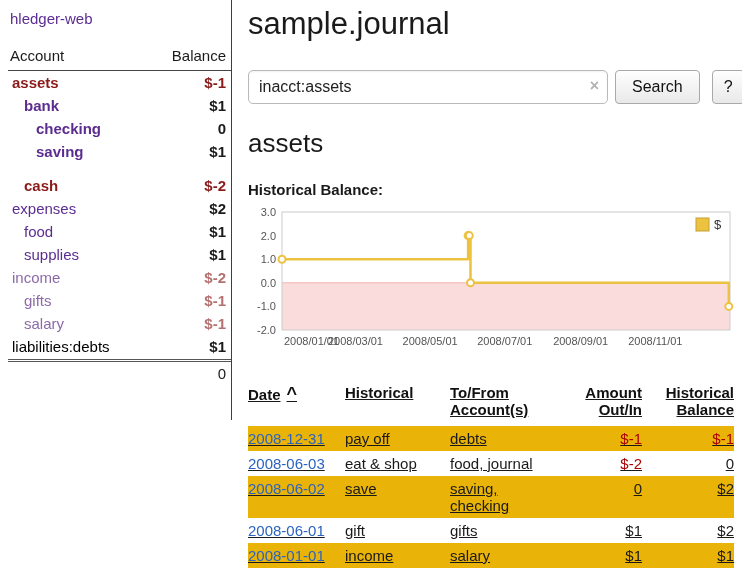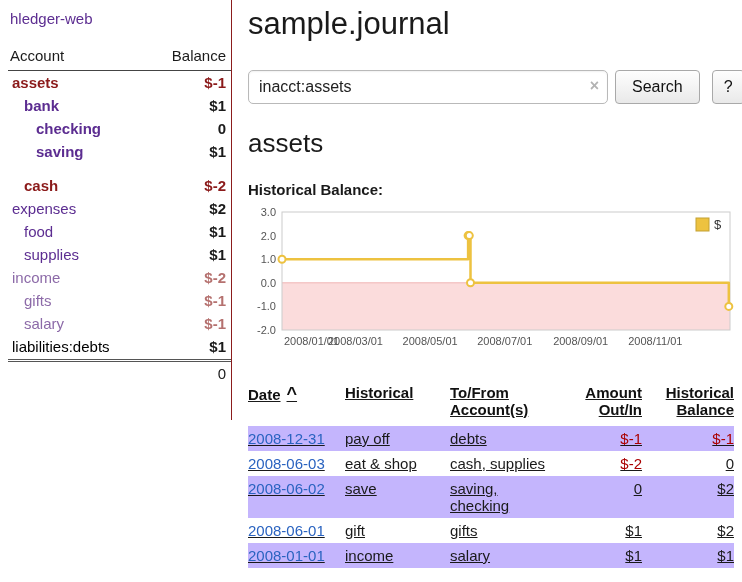--- a/index.html
+++ b/index.html
@@ -75,21 +75,21 @@
 
   
   .register { border-collapse: collapse; width: 486px; margin-top: 30px; table-layout: fixed; text-decoration: underline; }
   .register th {
     font-weight: bold; vertical-align: top;
     padding: 2px 0 8px; color: #111;
   }
   .register td { padding: 4px 0; vertical-align: top; }
   .register th.l, .register td.l { text-align: left; padding-right: 10px; }
   .register th.r, .register td.r { text-align: right; }
-  .register tr.shaded { background: #c4b5fd; }
+  .register tr.shaded { background: #eab308; }
   .register a { color: #2a63c0; text-decoration: none; cursor: pointer; }
   .neg { color: #aa0000; }
   .sort { font-size: 18px; margin-left: 6px; font-weight: bold; }
   .c-date { width: 97px; } .c-desc { width: 105px; } .c-acct { width: 128px; }
   .c-amt { width: 64px; } .c-bal { width: 92px; }
 </style>
 </head>
 <body>
 
 <div class="page">
@@ -237,21 +237,21 @@
             <td class="l">
               <div>debts</div>
             </td>
             <td class="r neg">$-1</td>
             <td class="r neg">$-1</td>
           </tr>
           <tr>
             <td class="l"><a>2008-06-03</a></td>
             <td class="l">eat &amp; shop</td>
             <td class="l">
-              <div>cash, supplies</div>
+              <div>food, journal</div>
             </td>
             <td class="r neg">$-2</td>
             <td class="r">0</td>
           </tr>
           <tr class="shaded">
             <td class="l"><a>2008-06-02</a></td>
             <td class="l">save</td>
             <td class="l">
               <div>saving,</div>
               <div>checking</div>

